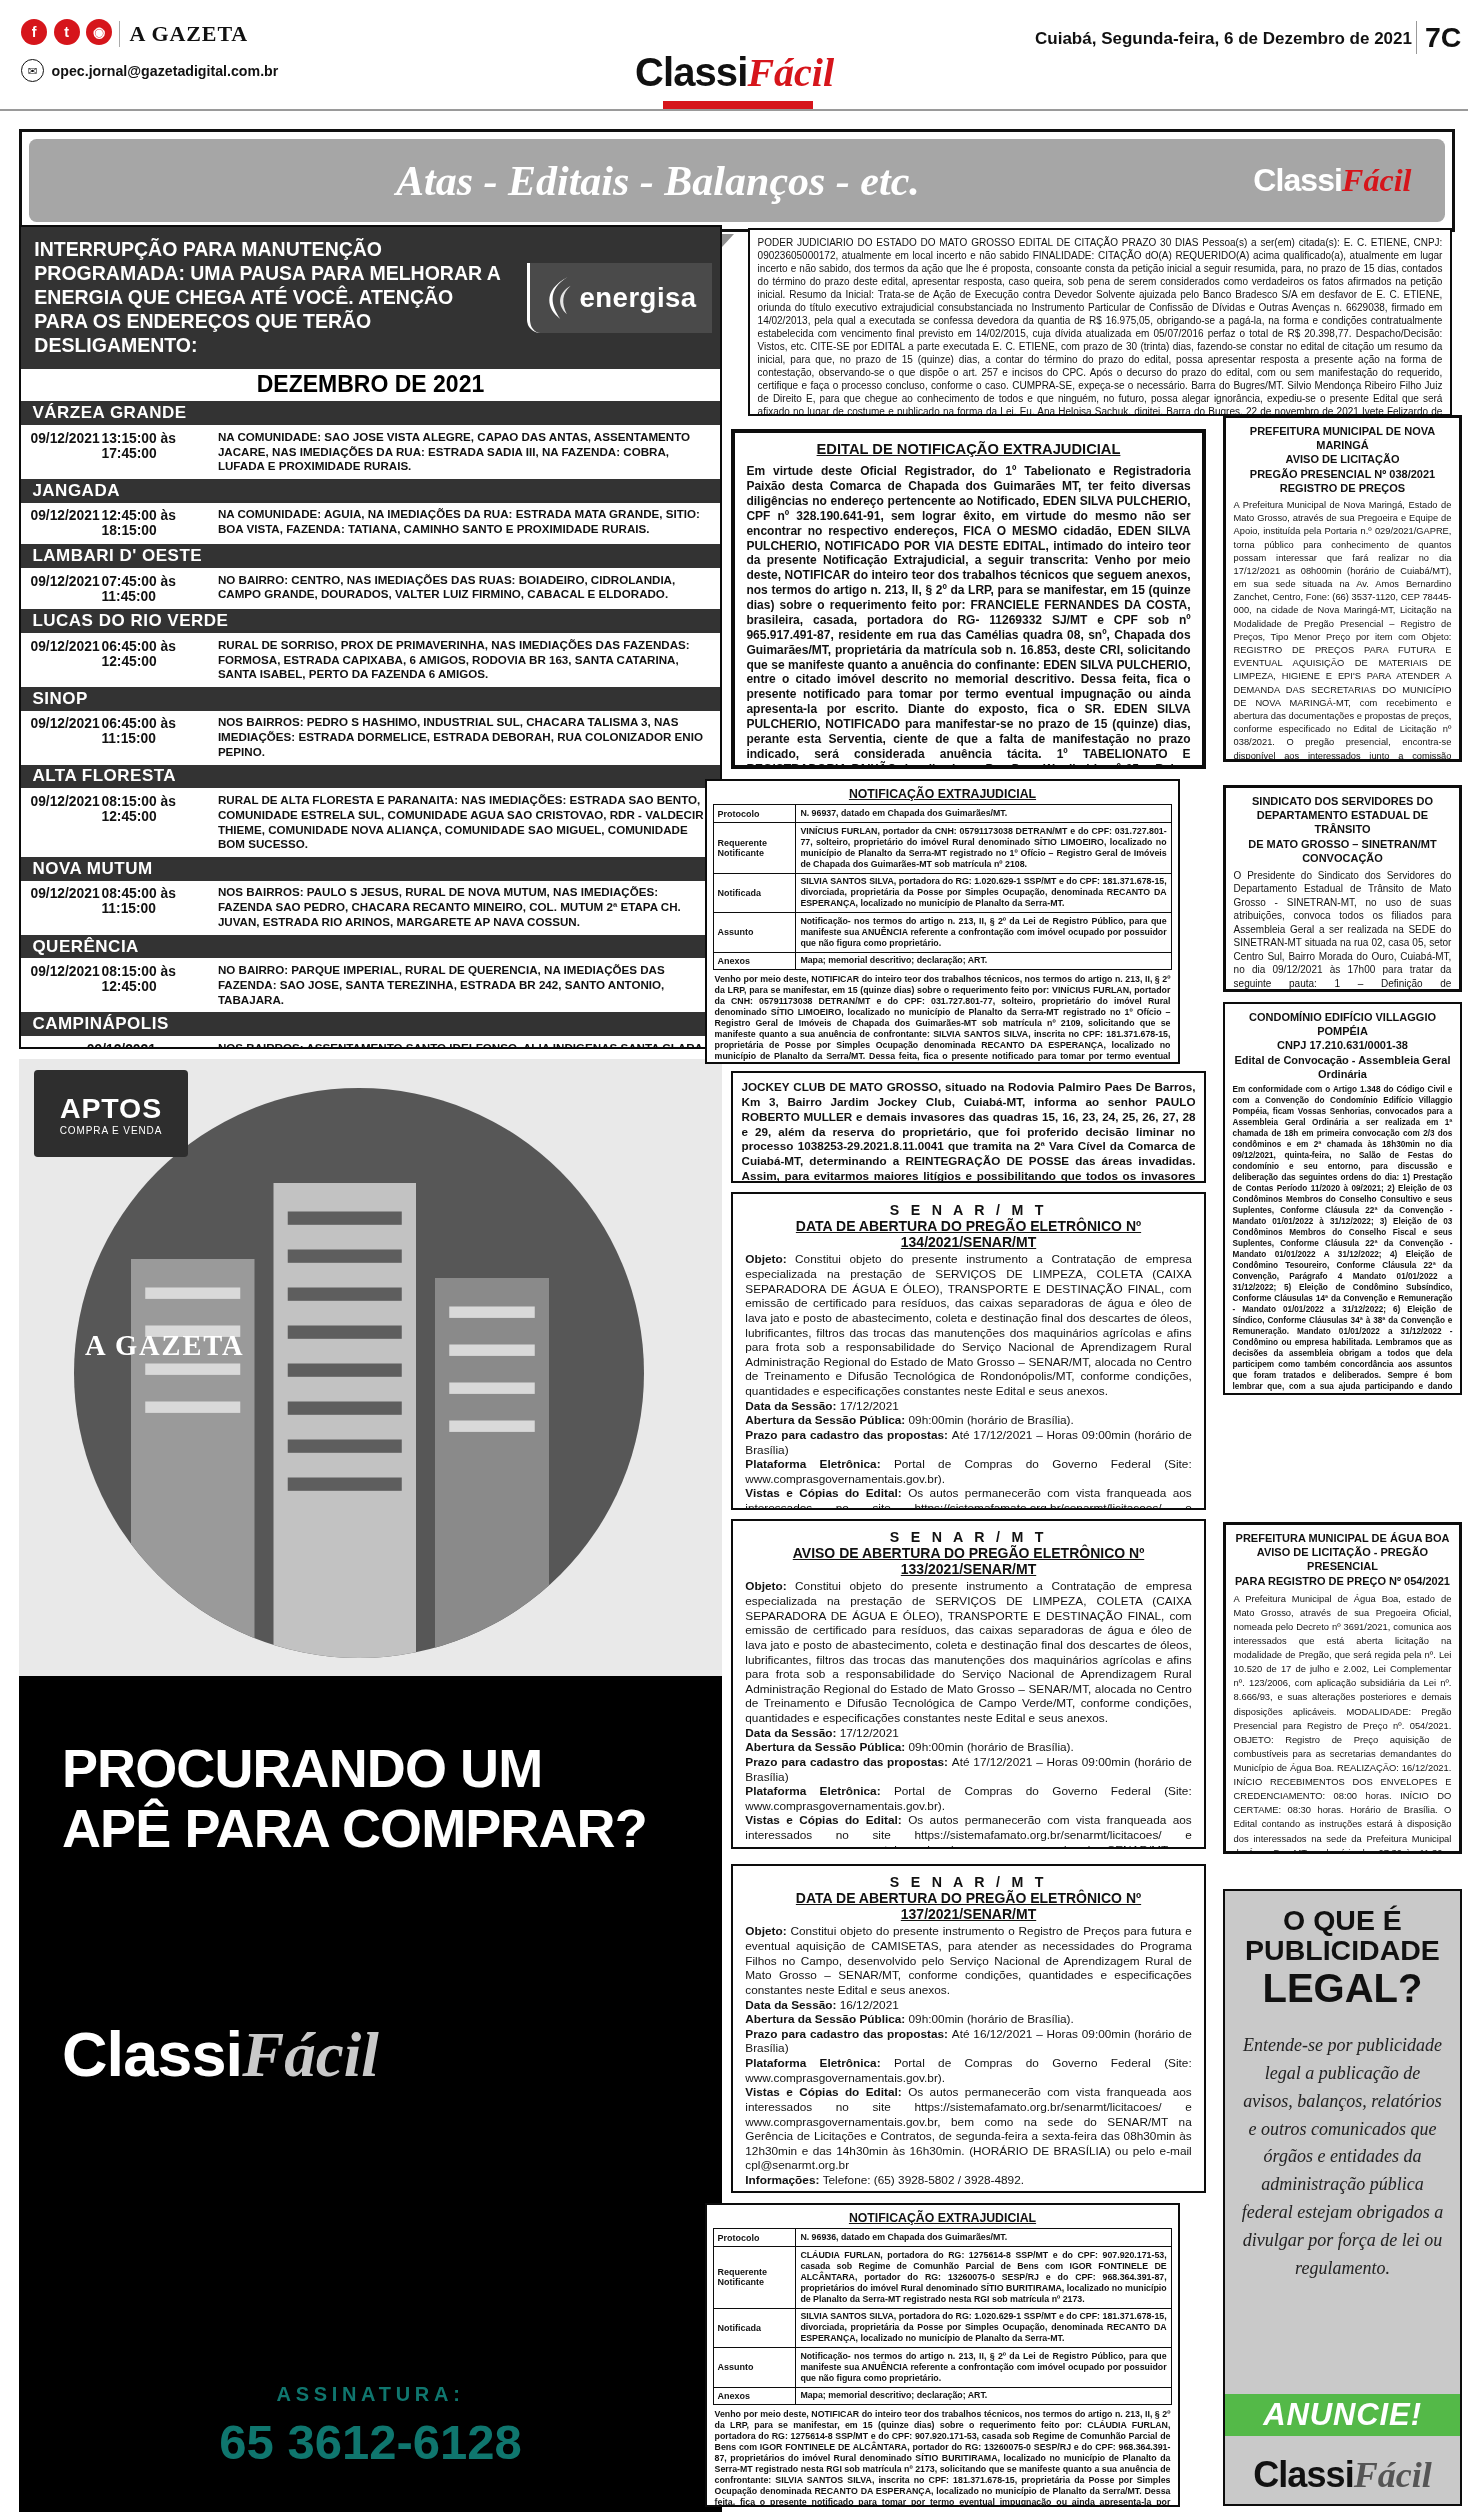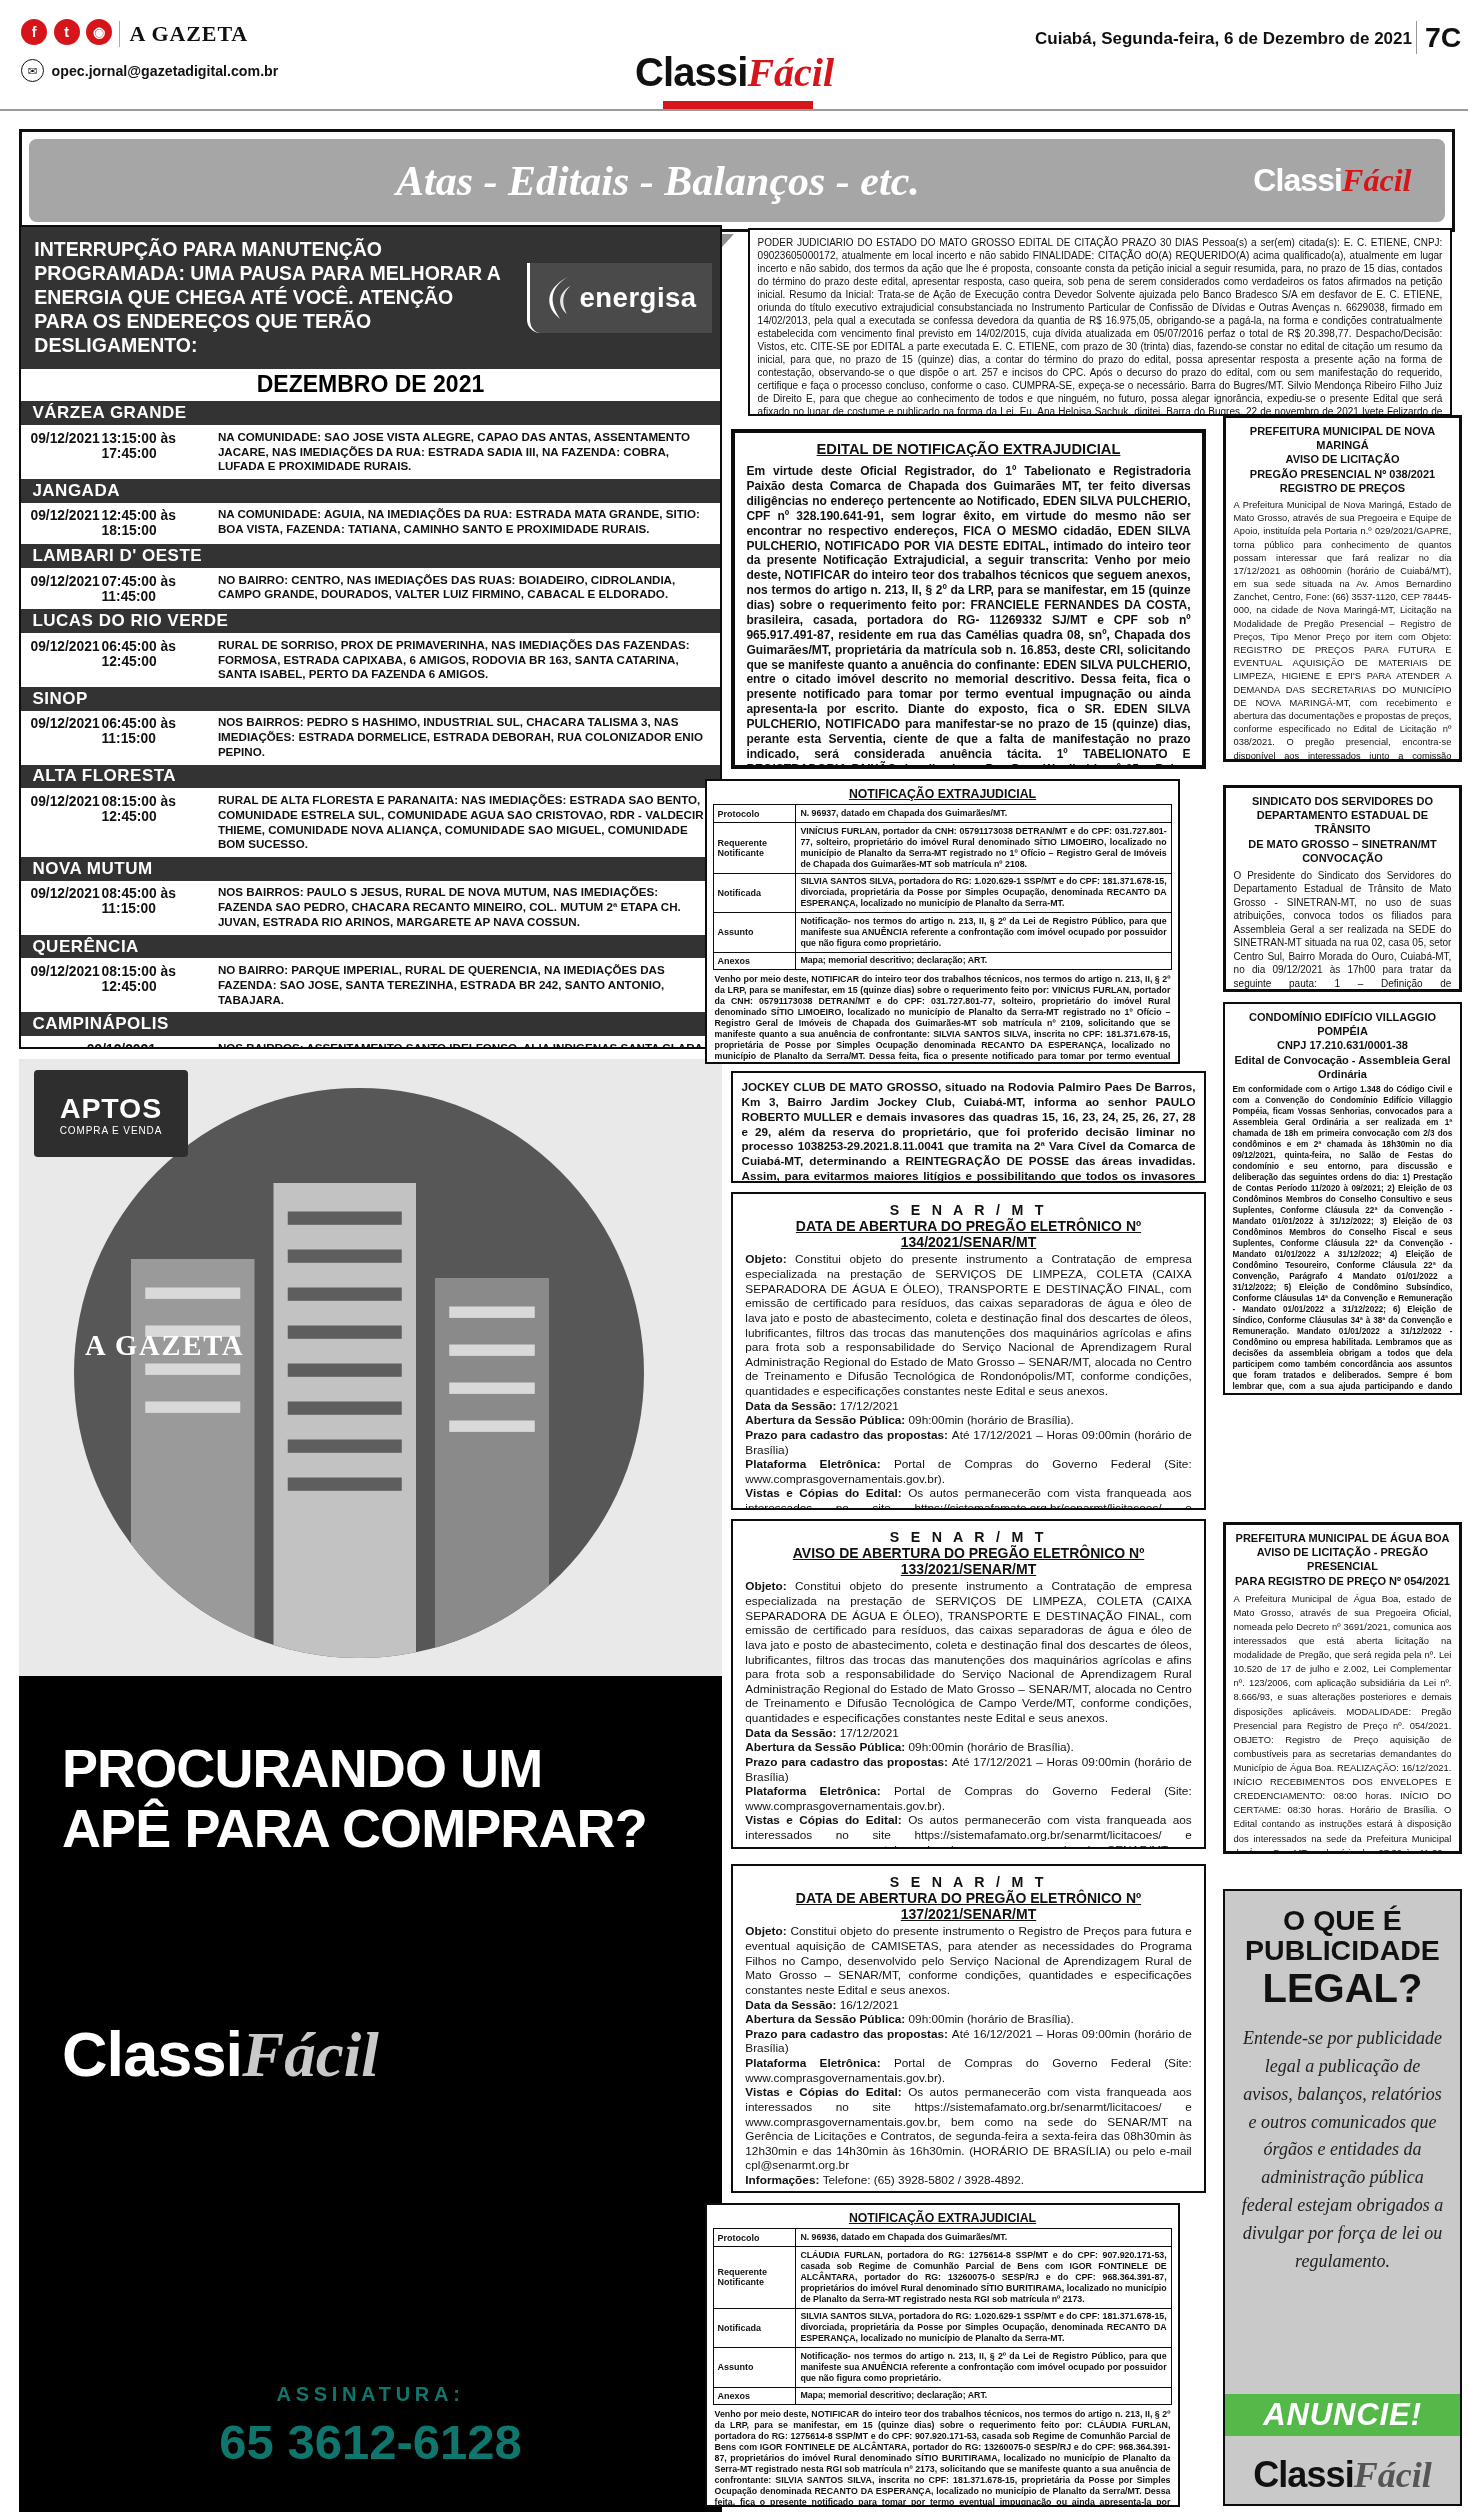--- a/index.html
+++ b/index.html
@@ -119,21 +119,21 @@
   .sinetran .r-body { font-size:10px; line-height:1.35; }
   .condominio { top:1002px; height:393px; }
   .condominio .r-body { font-size:8.2px; line-height:1.34; font-weight:600; }
   .aguaboa { top:1522px; height:332px; border-width:3.8px; }
   .aguaboa .r-body { font-size:9.4px; line-height:1.5; }
   .publeg { top:1889px; height:617px; background:#c9c9c9; padding:0; }
   .publeg-inner { padding:15px 13.3px 0; }
   .pl-t1 { text-align:center; font-weight:900; font-size:28.5px; line-height:1.05; }
   .pl-t3 { text-align:center; font-weight:900; font-size:40px; line-height:1.1; }
   .pl-body { font-family:"Liberation Serif", serif; font-style:italic; font-size:18px;
-             line-height:1.55; text-align:center; margin-top:15px; color:#222; }
+             line-height:1.55; text-align:center; margin-top:22px; color:#222; }
   .anuncie { position:absolute; left:0; bottom:68px; width:100%; background:#54b948; color:#fff;
              text-align:center; font-weight:900; font-size:31px; font-style:italic; padding:2.8px 0;
              letter-spacing:0.9px; }
   .pl-logo { position:absolute; left:0; bottom:7.6px; width:100%; text-align:center; font-size:36px; }
   .pl-logo .cf-facil { color:#555; }
 </style>
 </head>
 <body>
 
 <div class="masthead">

